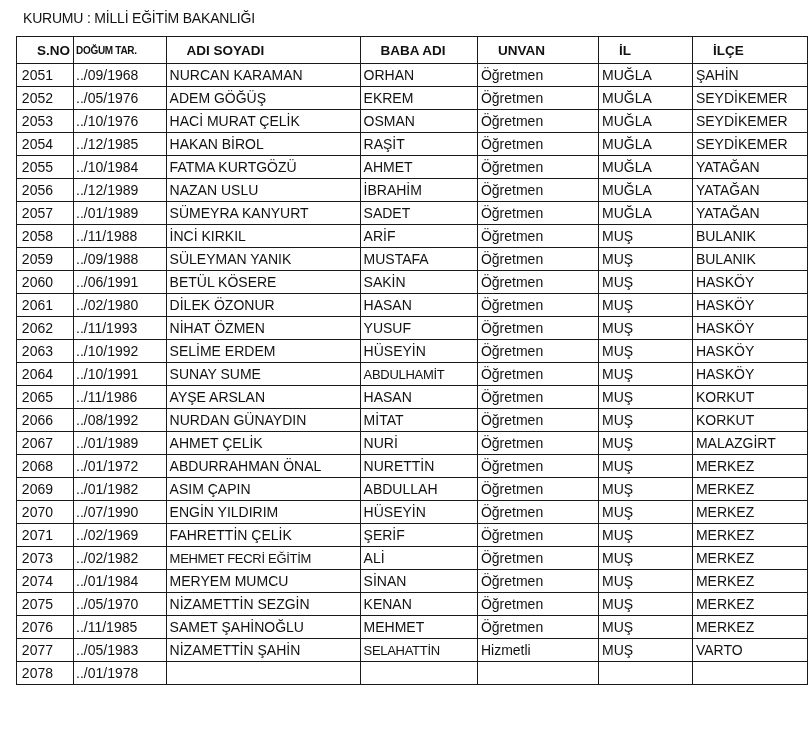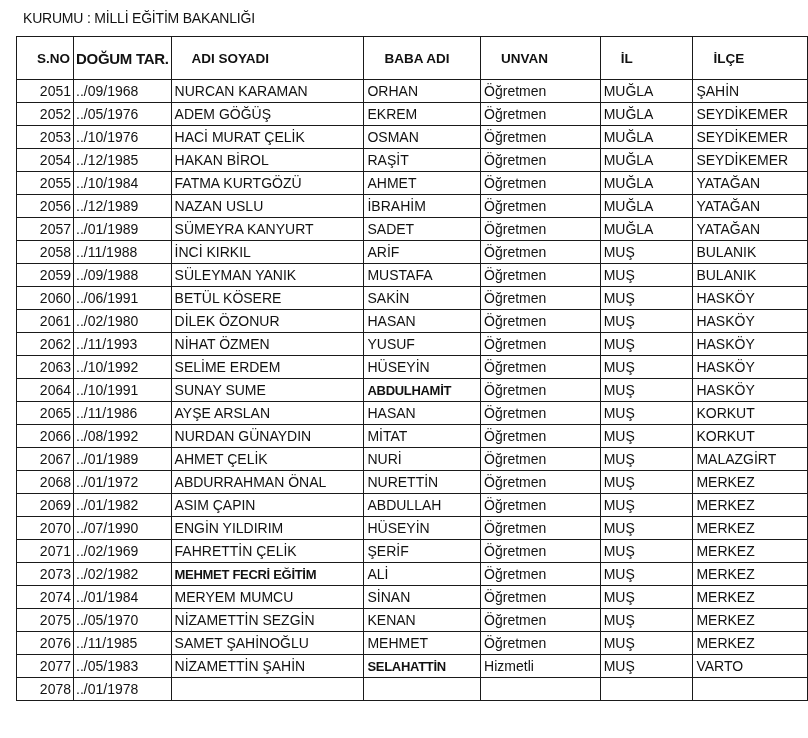--- a/index.html
+++ b/index.html
@@ -5,24 +5,24 @@
     html, body { margin: 0; padding: 0; background: #ffffff; }
     body { width: 808px; height: 738px; overflow: hidden; position: relative;
            font-family: "Liberation Sans", "DejaVu Sans", sans-serif; color: #111; }
     .title { position: absolute; left: 23px; top: 10px; font-size: 14px; font-weight: normal;
              letter-spacing: -0.2px; }
     table { position: absolute; left: 16px; top: 36px; border-collapse: collapse;
             table-layout: fixed; }
     td, th { border: 1.5px solid #1a1a1a; padding: 0 3px; height: 22px; font-size: 14px;
              white-space: nowrap; overflow: hidden; text-align: left; font-weight: normal; }
     th { font-weight: bold; font-size: 13.5px; height: 18px; padding-left: 20px; }
-    th.dt { font-size: 15px; letter-spacing: -0.3px; padding: 12px 2px; }
-    td.sno { text-align: right; padding-right: 2px; }
+    th.dt { font-size: 10px; letter-spacing: -0.3px; padding: 4px 2px; }
+    td.sno { text-align: right; padding-right: 20px; }
     td.dt { padding-left: 2px; }
-    td.small { font-size: 13px; letter-spacing: -0.3px; font-weight: bold; }
+    td.small { font-size: 13px; letter-spacing: -0.3px; }
     col.c1 { width: 47px; } col.c2 { width: 94px; } col.c3 { width: 196px; }
     col.c4 { width: 119px; } col.c5 { width: 124px; } col.c6 { width: 96px; }
     col.c7 { width: 116px; }
     tr.partial td { height: 22px; }
   </style>
 </head>
 <body>
 
 <div class="title">KURUMU : MİLLİ EĞİTİM BAKANLIĞI</div>
 

